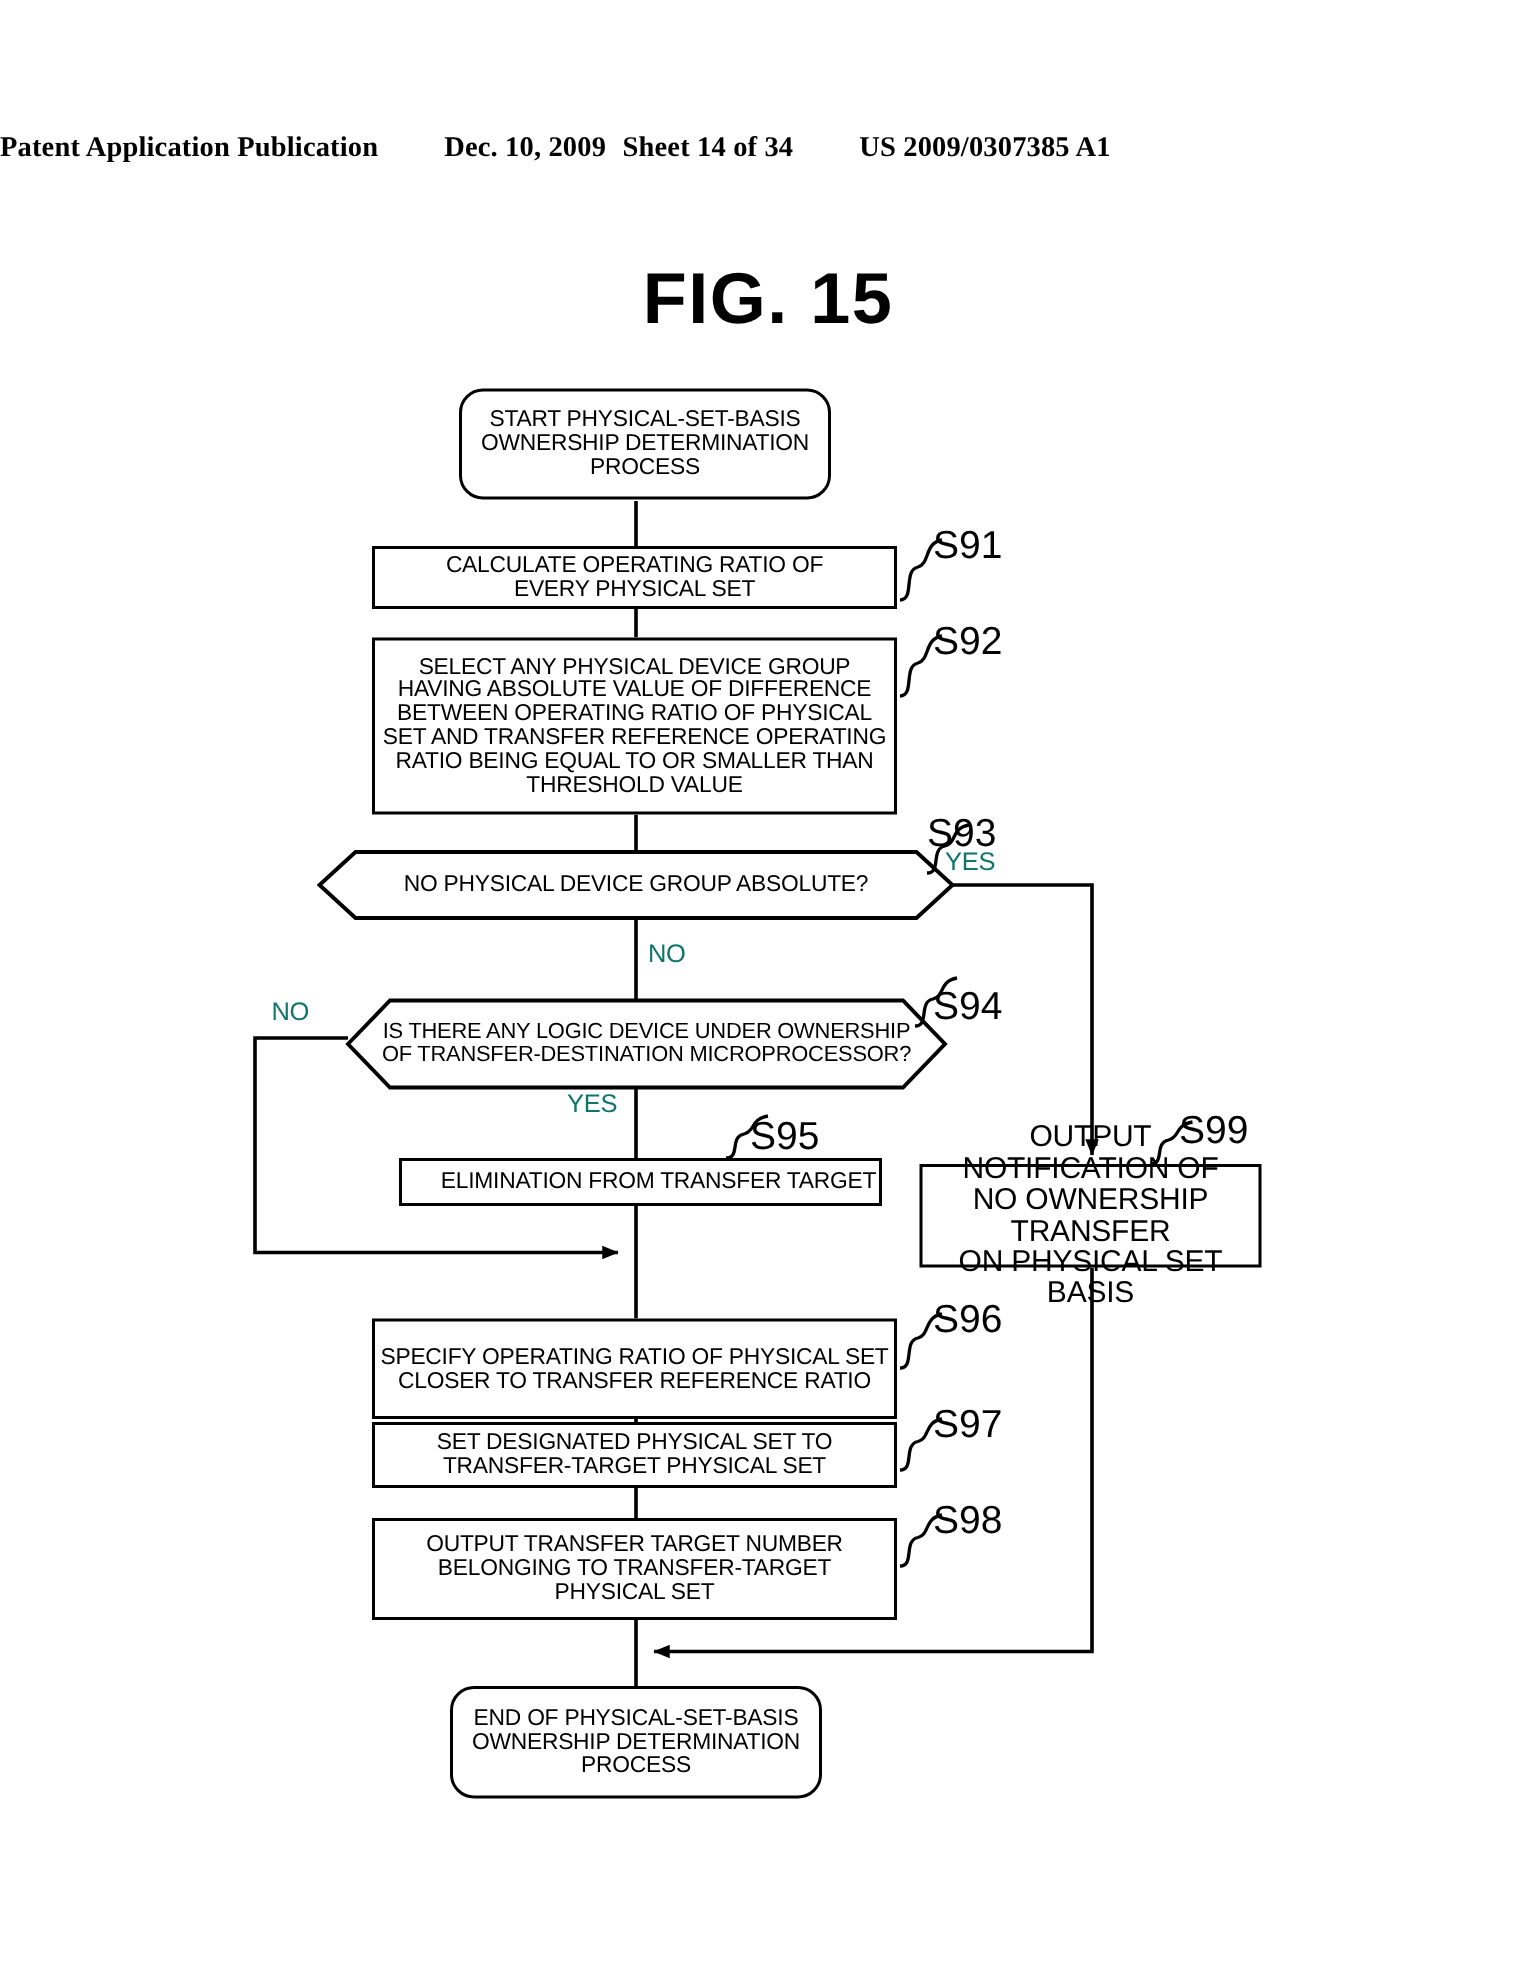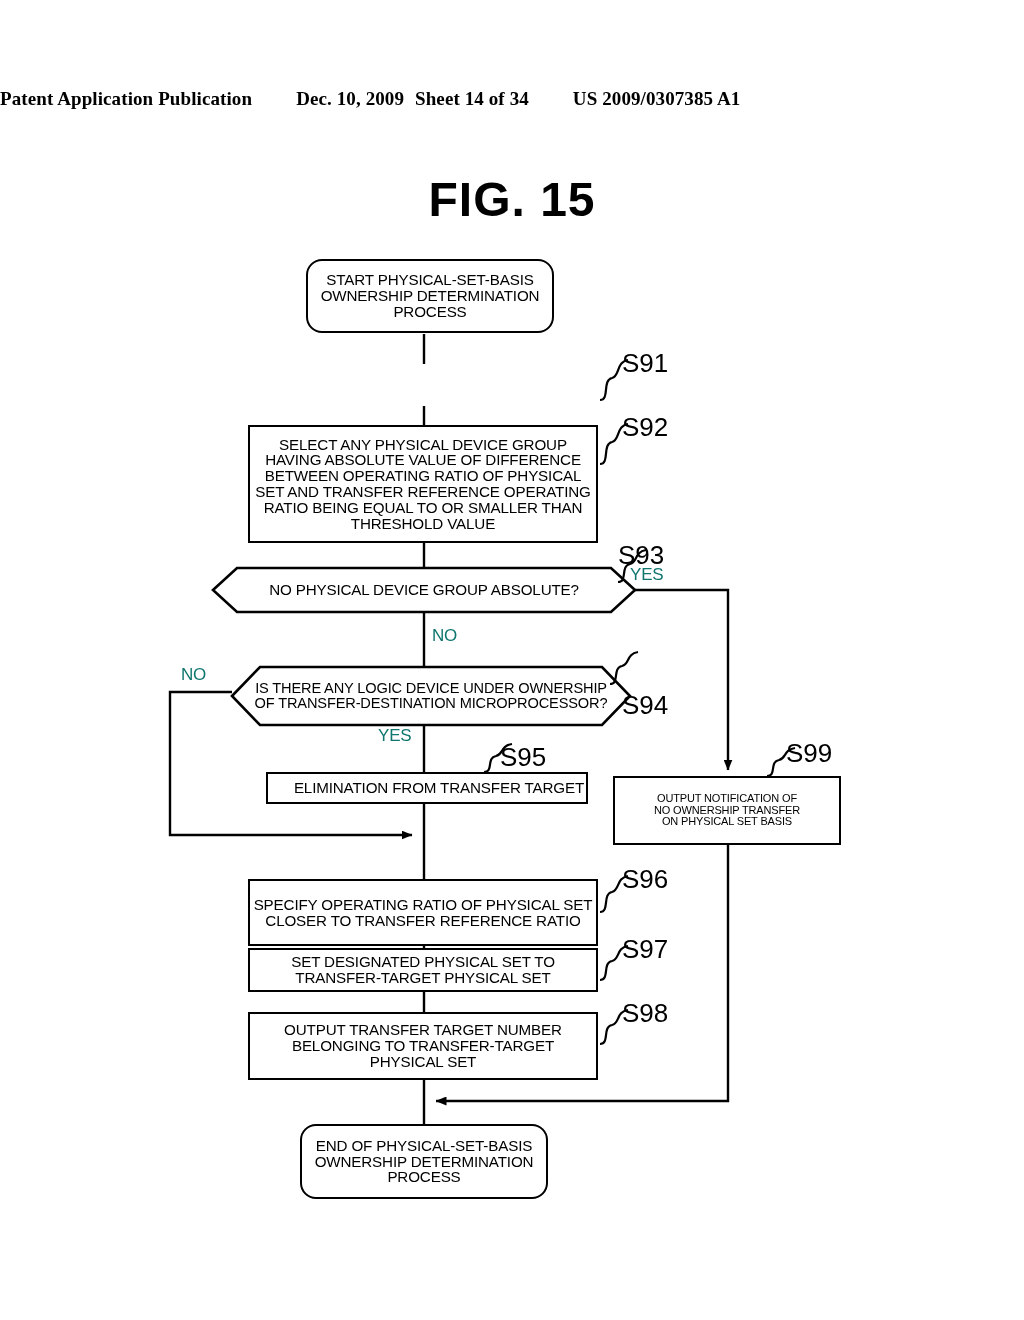--- a/index.html
+++ b/index.html
@@ -165,20 +165,24 @@
       <polyline points="728,845 728,1101 436,1101" marker-end="url(#arrowhead)"></polyline>
     </g>
   </svg>
 
   <div class="node terminator" style="left:289px; top:259px; width:248px; height:74px;margin-left:17px;">
     <span>START PHYSICAL-SET-BASIS
 OWNERSHIP DETERMINATION
 PROCESS</span>
   </div>
 
+  <div class="node proc" style="left:248px; top:364px; width:350px; height:42px;">
+    <span>CALCULATE OPERATING RATIO OF
+EVERY PHYSICAL SET</span>
+  </div>
   <svg class="leader" style="position:absolute; left:598px; top:356px; width:34px; height:46px;" viewBox="0 0 34 46">
     <path d="M2,44 C12,44 4,24 14,22 C22,20 18,6 30,4" stroke="#000" stroke-width="2.2" fill="none"></path>
   </svg>
   <div class="step-label" style="left:622px; top:348px;">S91</div>
 
   <div class="node proc" style="left:248px; top:425px; width:350px; height:118px;">
     <span>SELECT ANY PHYSICAL DEVICE GROUP
 HAVING ABSOLUTE VALUE OF DIFFERENCE
 BETWEEN OPERATING RATIO OF PHYSICAL
 SET AND TRANSFER REFERENCE OPERATING
@@ -206,33 +210,33 @@
   <svg style="position:absolute; left:230px; top:665px; width:402px; height:62px;" viewBox="0 0 402 62">
     <polygon points="2,31 30,2 372,2 400,31 372,60 30,60" fill="#fff" stroke="#000" stroke-width="2.6"></polygon>
   </svg>
   <div class="node hexnode" style="left:230px; top:665px; width:402px; height:62px; font-size:14.6px;">
     <span>IS THERE ANY LOGIC DEVICE UNDER OWNERSHIP
 OF TRANSFER-DESTINATION MICROPROCESSOR?</span>
   </div>
   <svg class="leader" style="position:absolute; left:608px; top:648px; width:34px; height:38px;" viewBox="0 0 34 38">
     <path d="M2,36 C12,36 4,20 14,18 C22,16 18,6 30,4" stroke="#000" stroke-width="2.2" fill="none"></path>
   </svg>
-  <div class="step-label" style="left:622px; top:690px;">S94</div>
+  <div class="step-label" style="left:622px; top:655px;">S94</div>
   <div class="branch-label" style="left:181px; top:665px;">NO</div>
   <div class="branch-label" style="left:378px; top:726px;">YES</div>
 
   <div class="node proc" style="left:266px; top:772px; width:322px; height:32px;padding-left:24px;">
     <span>ELIMINATION FROM TRANSFER TARGET</span>
   </div>
   <svg class="leader" style="position:absolute; left:482px; top:740px; width:34px; height:34px;" viewBox="0 0 34 34">
     <path d="M2,32 C12,32 4,18 14,16 C22,14 18,6 30,4" stroke="#000" stroke-width="2.2" fill="none"></path>
   </svg>
   <div class="step-label" style="left:500px; top:742px;">S95</div>
 
-  <div class="node proc" style="left:613px; top:776px; width:228px; height:69px; font-size:11px;">
+  <div class="node proc" style="left:613px; top:776px; width:228px; height:69px; font-size:20px;">
     <span>OUTPUT NOTIFICATION OF
 NO OWNERSHIP TRANSFER
 ON PHYSICAL SET BASIS</span>
   </div>
   <svg class="leader" style="position:absolute; left:765px; top:744px; width:34px; height:34px;" viewBox="0 0 34 34">
     <path d="M2,32 C12,32 4,18 14,16 C22,14 18,6 30,4" stroke="#000" stroke-width="2.2" fill="none"></path>
   </svg>
   <div class="step-label" style="left:786px; top:738px;">S99</div>
 
   <div class="node proc" style="left:248px; top:879px; width:350px; height:67px;">

